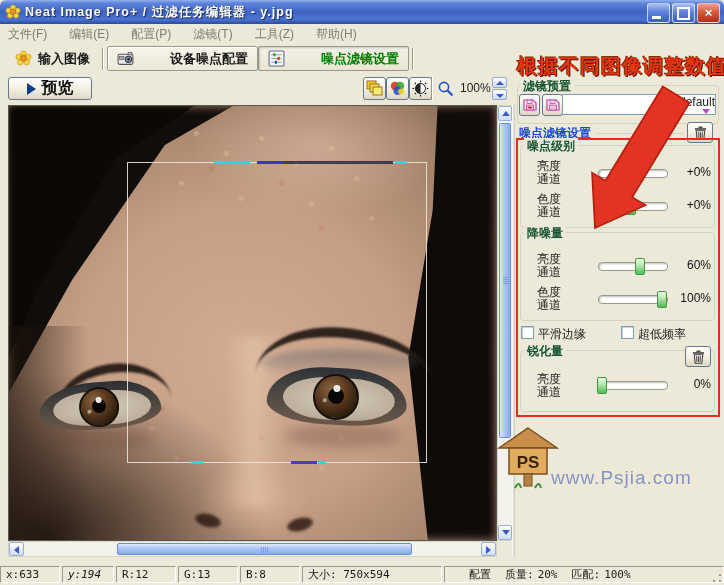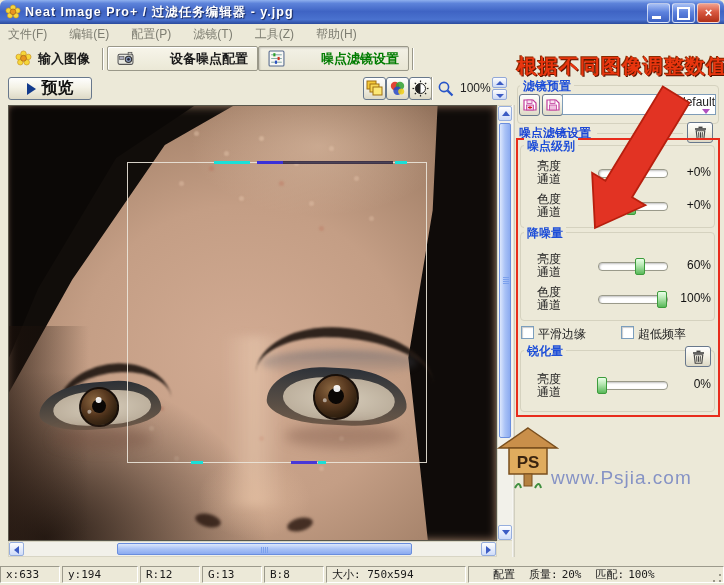--- a/index.html
+++ b/index.html
@@ -98,21 +98,21 @@
     background:repeating-linear-gradient(180deg,#7ba0ec 0 1px,transparent 1px 2px);}
   .ridges-h{position:absolute;top:3px;left:50%;margin-left:-4px;height:6px;width:8px;
     background:repeating-linear-gradient(90deg,#7ba0ec 0 1px,transparent 1px 2px);}
   .splitter{position:absolute;left:512px;top:105px;width:3px;height:452px;background:linear-gradient(90deg,#fff,#c8c5b2);}
   
   .rpanel{position:absolute;left:515px;top:45px;width:209px;height:518px;background:#ece9d8;}
   .rp{position:absolute;box-sizing:border-box;}
   .annot{left:2px;top:8px;width:206px;font-size:20px;font-weight:bold;color:#e8350e;letter-spacing:1px;white-space:nowrap;
     text-shadow:1px 1px 0 #5c1400,-1px -1px 0 #8a2a00;}
   .fieldset{border:1px solid #d5d2bf;border-radius:4px;}
-  .flabel{position:absolute;font-size:12px;font-weight:bold;color:#1d4ed8;background:#ece9d8;padding:0 3px;white-space:nowrap;}
+  .flabel{position:absolute;font-size:12px;font-weight:bold;color:#14532d;background:#ece9d8;padding:0 3px;white-space:nowrap;}
   .hdr-row{left:4px;top:80px;width:164px;display:flex;align-items:center;gap:6px;}
   .hdr-row .t{font-size:12px;font-weight:bold;color:#1b47d6;white-space:nowrap;}
   .hdr-row .ln{flex:1;height:1px;background:#d5d2bf;}
   .mini-btn{position:absolute;width:26px;height:21px;}
   .dropdown{left:47px;top:49px;width:154px;height:21px;background:#fff;border:1px solid #7f9db9;display:flex;align-items:flex-end;flex-direction:column;}
   .dropdown .val{flex:1;text-align:center;font-size:12px;color:#222;}
   .dropdown .arr{width:0;height:0;border-left:4px solid transparent;border-right:4px solid transparent;border-top:5px solid #b050c0;margin-right:5px;}
   .redbox{left:1px;top:93px;width:204px;height:279px;border:2px solid #e82c1c;}
   .srow-label{position:absolute;left:22px;width:28px;font-size:12px;color:#222;line-height:13px;word-break:break-all;}
   .track{position:absolute;left:83px;width:70px;height:9px;background:#fff;border:1px solid #9a9a8a;border-radius:4px;
@@ -429,21 +429,21 @@
       <rect x="12" y="22" width="38" height="26" fill="#e0ac5e" stroke="#7a4f1e" stroke-width="1.5"></rect>
       <text x="31" y="42" text-anchor="middle" font-size="17" font-weight="bold" fill="#3a2410" font-family="Liberation Sans, sans-serif">PS</text>
       <rect x="27" y="48" width="8" height="12" fill="#b5813f" stroke="#7a4f1e"></rect>
       <path d="M18 62 q4 -8 6 0 M38 62 q4 -8 6 0" stroke="#3f8f3f" stroke-width="2" fill="none"></path>
     </svg>
     <span class="rp wm-url">www.Psjia.com</span>
   </div>
 
   <div class="statusbar">
     <div class="seg" style="width:60px;">x:633</div>
-    <div class="seg" style="width:76px;">y:194</div>
+    <div class="seg" style="width:52px;font-style:italic;">y:194</div>
     <div class="seg" style="width:60px;">R:12</div>
     <div class="seg" style="width:60px;">G:13</div>
     <div class="seg" style="width:60px;">B:8</div>
     <div class="seg" style="width:140px;">大小: 750x594</div>
     <div class="seg seg-right" style="flex:1;padding-left:24px;">
       <span>配置</span>
       <span style="margin-right:4px;">质量:</span>
       <span>20%</span>
       <span style="margin-right:4px;text-align:center;">匹配:</span>
       <span>100%</span>

